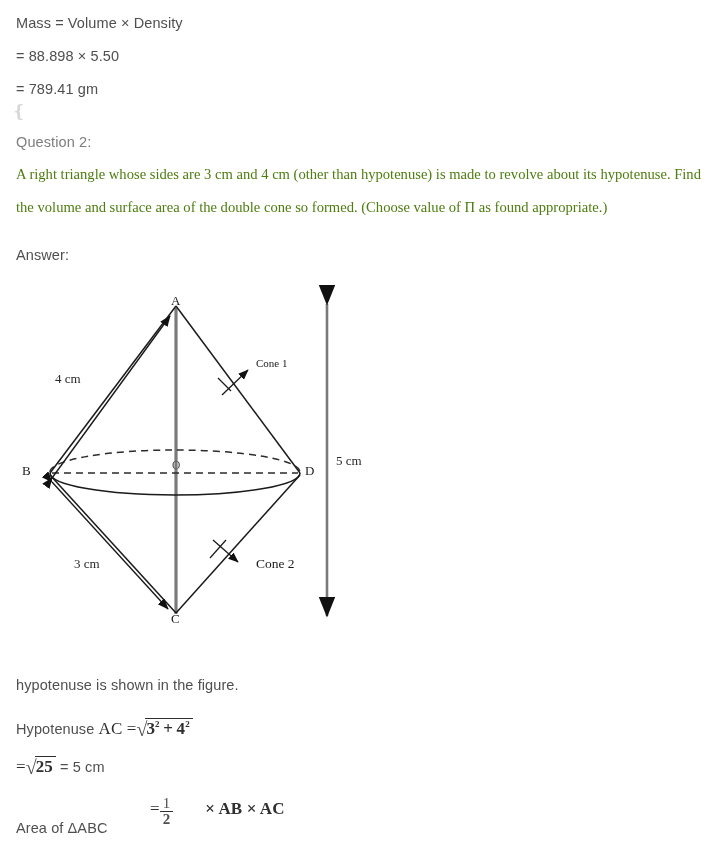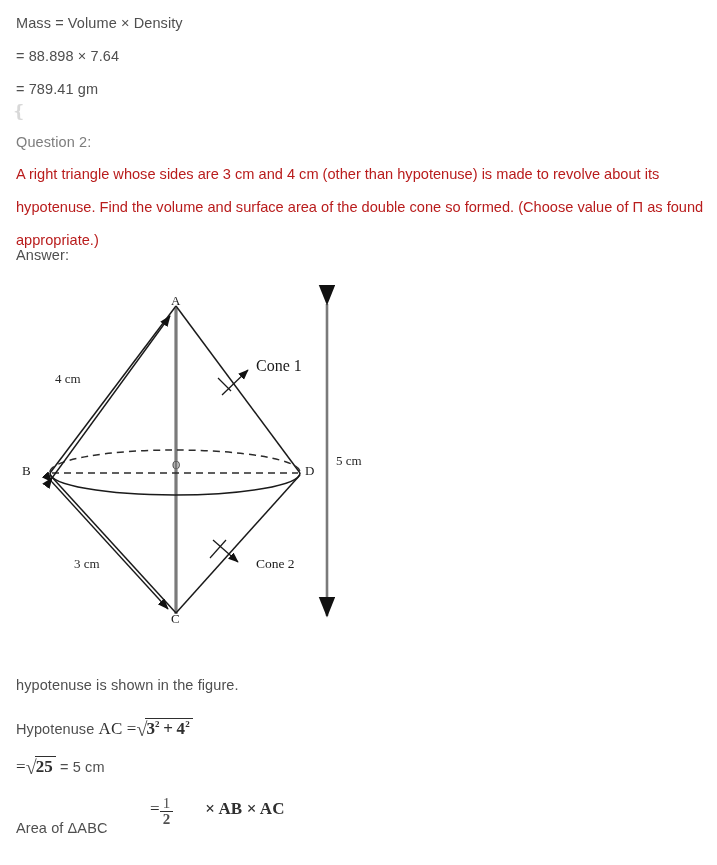--- a/index.html
+++ b/index.html
@@ -9,21 +9,21 @@
     color:#4a4a4a;overflow:hidden;position:relative;
   }
   .page{position:relative;width:614px;height:865px;}
   .line{
     position:absolute;font-size:14.5px;line-height:1.2;
     color:#4f4f4f;white-space:nowrap;letter-spacing:.1px;
   }
   .qhead{color:#7d7d7d;font-size:14.5px;}
   .para{
     position:absolute;left:16px;width:690px;font-size:14.6px;
-    line-height:33px;color:#b91c1c;
+    line-height:33px;color:#4d7c0f;font-family:Liberation Serif, serif;
   }
   .mathserif{
     font-family:"Liberation Serif","DejaVu Serif",serif;
     color:#2f2f2f;font-weight:bold;
   }
   .mathserif.reg{font-weight:normal;}
   .radical{display:inline-block;position:relative;}
   .radical > .rad-glyph{
     font-family:"Liberation Serif","DejaVu Serif",serif;
     font-size:20px;display:inline-block;vertical-align:-2px;
@@ -46,21 +46,21 @@
     position:absolute;left:12px;top:101px;width:16px;height:16px;
     color:#d8d8d8;font-size:17px;
   }
 </style>
 </head>
 <body>
 
 <div class="page">
 
   <div class="line" style="left:16px;top:15px;">Mass = Volume × Density</div>
-  <div class="line" style="left:16px;top:48px;">= 88.898 × 7.64</div>
+  <div class="line" style="left:16px;top:48px;">= 88.898 × 5.50</div>
   <div class="line" style="left:16px;top:81px;">= 789.41 gm</div>
   <div class="smudge">❴</div>
 
   <div class="line qhead" style="left:16px;top:134px;">Question 2:</div>
   <div class="para" style="top:158px;">A right triangle whose sides are 3 cm and 4 cm (other than hypotenuse) is made to revolve about its hypotenuse. Find the volume and surface area of the double cone so formed. (Choose value of Π as found appropriate.)</div>
   <div class="line" style="left:16px;top:247px;">Answer:</div>
 
   <div id="figure">
     <svg width="420" height="350" viewBox="0 0 420 350">
       <defs>
@@ -102,21 +102,21 @@
     
     <div style="position:absolute;left:171px;top:11px;font-family:'Liberation Serif',serif;font-size:13px;color:#1a1a1a;">A</div>
     <div style="position:absolute;left:171px;top:329px;font-family:'Liberation Serif',serif;font-size:13px;color:#1a1a1a;">C</div>
     <div style="position:absolute;left:22px;top:181px;font-family:'Liberation Serif',serif;font-size:13px;color:#1a1a1a;">B</div>
     <div style="position:absolute;left:305px;top:181px;font-family:'Liberation Serif',serif;font-size:13px;color:#1a1a1a;">D</div>
     <div style="position:absolute;left:172px;top:177px;font-family:'Liberation Serif',serif;font-size:11.5px;color:#4a4a4a;">O</div>
 
     <div style="position:absolute;left:55px;top:89px;font-family:'Liberation Serif',serif;font-size:13px;color:#2a2a2a;">4 cm</div>
     <div style="position:absolute;left:74px;top:274px;font-family:'Liberation Serif',serif;font-size:13px;color:#2a2a2a;">3 cm</div>
     <div style="position:absolute;left:336px;top:171px;font-family:'Liberation Serif',serif;font-size:13px;color:#2a2a2a;">5 cm</div>
-    <div style="position:absolute;left:256px;top:75px;font-family:'Liberation Serif',serif;font-size:16px;color:#1a1a1a;">Cone 1</div>
+    <div style="position:absolute;left:256px;top:75px;font-family:'Liberation Serif',serif;font-size:11px;color:#1a1a1a;">Cone 1</div>
     <div style="position:absolute;left:256px;top:274px;font-family:'Liberation Serif',serif;font-size:13.5px;color:#1a1a1a;">Cone 2</div>
   </div>
 
   <div class="line" style="left:16px;top:677px;">hypotenuse is shown in the figure.</div>
 
   <div class="line" style="left:16px;top:717px;">
     <span>Hypotenuse</span><span>&nbsp;</span><span class="mathserif reg" style="font-size:17px;">AC =</span><span class="radical"><span class="rad-glyph">√</span><span class="radicand mathserif" style="font-size:17px;"><span>3</span><sup class="ex">2</sup><span> </span><span>+</span><span> </span><span>4</span><sup class="ex">2</sup></span></span>
   </div>
 
   <div class="line" style="left:16px;top:755px;">

